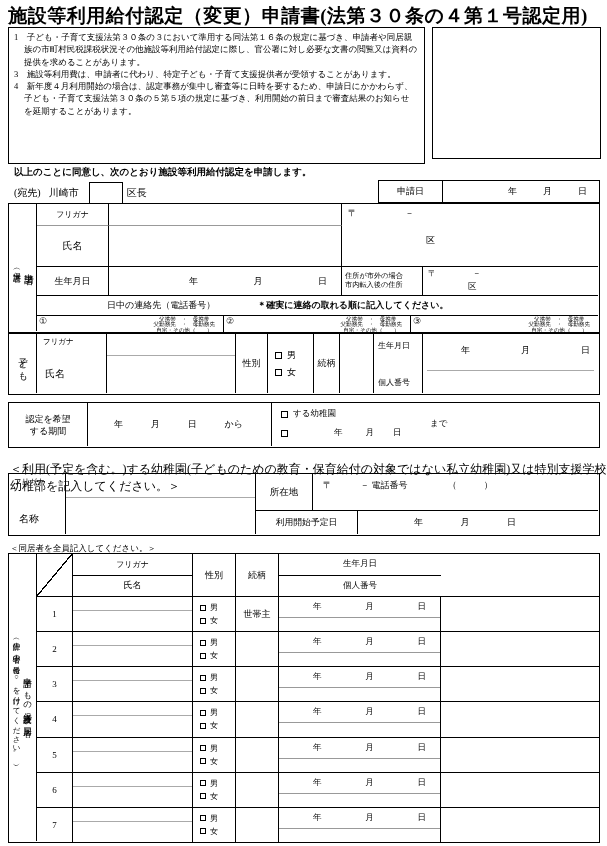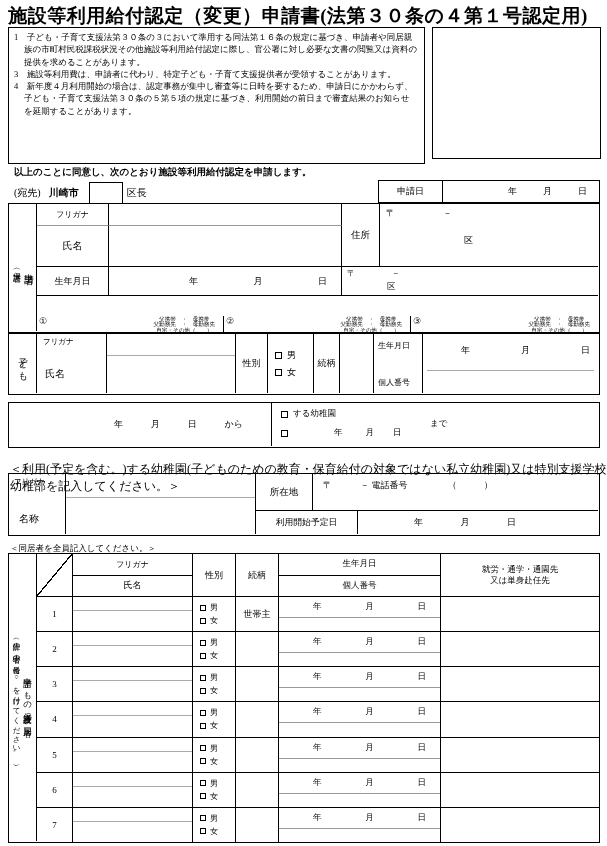--- a/index.html
+++ b/index.html
@@ -21,21 +21,21 @@
   .stamp-l > div:last-child { border-bottom:none; flex:1; }
   .stamp-r { flex:1; display:flex; flex-direction:column; }
   .sr-h { height:14px; border-bottom:1px solid #000; text-align:center; }
   .sr-b { flex:1; }
   .consent { position:absolute; left:14px; top:166px; font-weight:bold; font-size:9.5px; }
   
   .addr-row { position:absolute; left:14px; top:182px; height:22px; display:flex;
               align-items:center; font-size:10px; }
   .ward-box { display:inline-block; width:34px; height:22px; border:1px solid #000;
               margin:0 4px 0 10px; }
-  .addr-city { margin-left:8px;font-weight:bold; }
+  .addr-city { margin-left:8px; }
   
   .appdate { position:absolute; left:378px; top:180px; width:222px; height:23px;
              border:1.2px solid #000; display:flex; font-size:9px; }
   .appdate-l { width:64px; border-right:1px solid #000; display:flex; align-items:center;
                justify-content:center; }
   .appdate-r { flex:1; display:flex; align-items:center; justify-content:flex-end;
                gap:26px; padding-right:12px; }
   
   .tbl { position:absolute; border:1.6px solid #000; }
   .cell { position:absolute; }
@@ -114,37 +114,44 @@
       <span class="vtext" style="font-size:8px">（保護者）</span>
       <span class="vtext" style="font-size:9.5px">申請者</span>
     </div>
   </div>
   <div class="cell br bbl ctr" style="left:28px;top:0;width:72px;height:22px;font-size:8px">フリガナ</div>
   <div class="cell br bbl" style="left:100px;top:0;width:233px;height:22px"></div>
   <div class="cell br bb ctr" style="left:28px;top:22px;width:72px;height:41px;font-size:10px">氏名</div>
   <div class="cell br bb" style="left:100px;top:22px;width:233px;height:41px"></div>
 
   <div class="cell bb" style="left:333px;top:0;width:256px;height:63px;display:flex">
-    <div class="br ctr" style="width:38px;font-size:9.5px">住所</div>
     <div style="flex:1;padding:3px 0 0 6px">
       <div><span>〒</span><span style="margin-left:48px">－</span></div>
       <div style="margin:14px 0 0 78px">区</div>
     </div>
   </div>
   <div class="cell bb" style="left:333px;top:63px;width:256px;height:29px;display:flex">
+    <div class="br" style="width:81px;font-size:7.2px;line-height:9px;display:flex;flex-direction:column;justify-content:center;padding-left:3px">
+      <div>住所が市外の場合</div>
+      <div>市内転入後の住所</div>
+    </div>
     <div style="flex:1;padding:1px 0 0 5px;font-size:8.5px">
       <div><span>〒</span><span style="margin-left:36px">－</span></div>
       <div style="margin:1px 0 0 40px">区</div>
     </div>
   </div>
   <div class="cell br bb ctr" style="left:28px;top:63px;width:72px;height:29px;font-size:9px">生年月日</div>
   <div class="cell br bb flexdate" style="left:100px;top:63px;width:233px;height:29px;padding:0 14px 0 80px">
     <span>年</span>
     <span>月</span>
     <span>日</span>
+  </div>
+  <div class="cell bb" style="left:28px;top:92px;width:561px;height:20px;display:flex;align-items:center;font-size:9px">
+    <span style="margin-left:70px">日中の連絡先（電話番号）</span>
+    <span style="margin-left:42px;font-weight:bold">＊確実に連絡の取れる順に記入してください。</span>
   </div>
   <div class="cell" style="left:28px;top:112px;width:561px;height:15px;display:grid;grid-template-columns:1fr 1fr 1fr">
     <div class="br" style="display:flex;justify-content:space-between;align-items:flex-start">
       <span style="font-size:9px;padding-left:2px">①</span>
       <span class="tiny" style="padding:1px 8px 0 0">
         <span style="display:block">父携帯　・　母携帯</span>
         <span style="display:block">父勤務先　・　母勤務先</span>
         <span style="display:block">自宅・その他（　　）</span>
       </span>
     </div>
@@ -211,20 +218,26 @@
     <div class="flexdate" style="height:32px;padding:0 8px 0 38px;font-size:9px">
       <span>年</span>
       <span>月</span>
       <span>日</span>
     </div>
     <div class="faint" style="top:36px;left:4px;right:4px"></div>
   </div>
 </div>
 
 <div class="tbl" style="left:8px;top:402px;width:592px;height:46px">
+  <div class="cell br ctr" style="left:0;top:0;width:79px;height:43px;font-size:9px;line-height:12px">
+    <div>
+      <div>認定を希望</div>
+      <div>する期間</div>
+    </div>
+  </div>
   <div class="cell br flexdate" style="left:79px;top:0;width:184px;height:43px;padding:0 28px 0 26px;font-size:9px">
     <span>年</span>
     <span>月</span>
     <span>日</span>
     <span>から</span>
   </div>
   <div class="cell" style="left:263px;top:0;width:326px;height:43px;font-size:8.5px">
     <div class="abs" style="left:9px;top:5px;display:flex;align-items:center">
       <span class="sq"></span>
       <span>する幼稚園</span>
@@ -281,26 +294,20 @@
       <div class="hc split">
         <div class="top" style="font-size:8px">フリガナ</div>
         <div class="bot" style="font-size:9px">氏名</div>
       </div>
       <div class="hc ctr" style="font-size:9px">性別</div>
       <div class="hc ctr" style="font-size:9px">続柄</div>
       <div class="hc split">
         <div class="top" style="font-size:8.5px">生年月日</div>
         <div class="bot" style="font-size:8.5px">個人番号</div>
       </div>
-      <div class="hc ctr" style="font-size:8.5px;line-height:11px">
-        <div>
-          <div>就労・通学・通園先</div>
-          <div>又は単身赴任先</div>
-        </div>
-      </div>
     </div>
 
     <div class="hh-grid hh-row">
       <div class="hc ctr">1</div>
       <div class="hc">
           <div class="faint" style="top:13px"></div>
         </div>
       <div class="hc">
           <div class="sexlines">
         <span class="ln">

